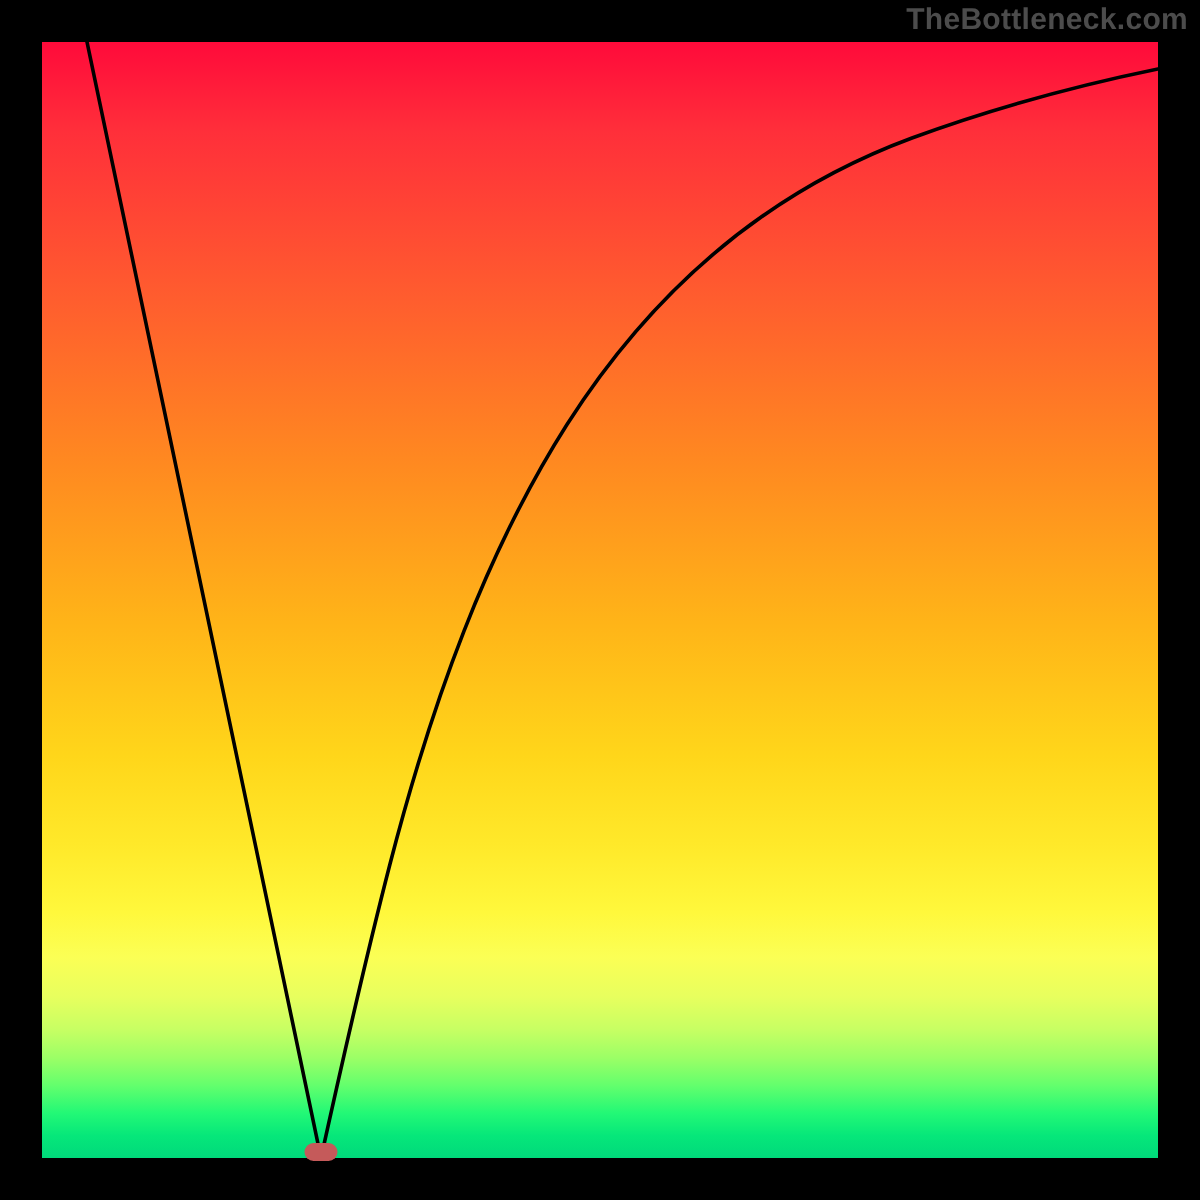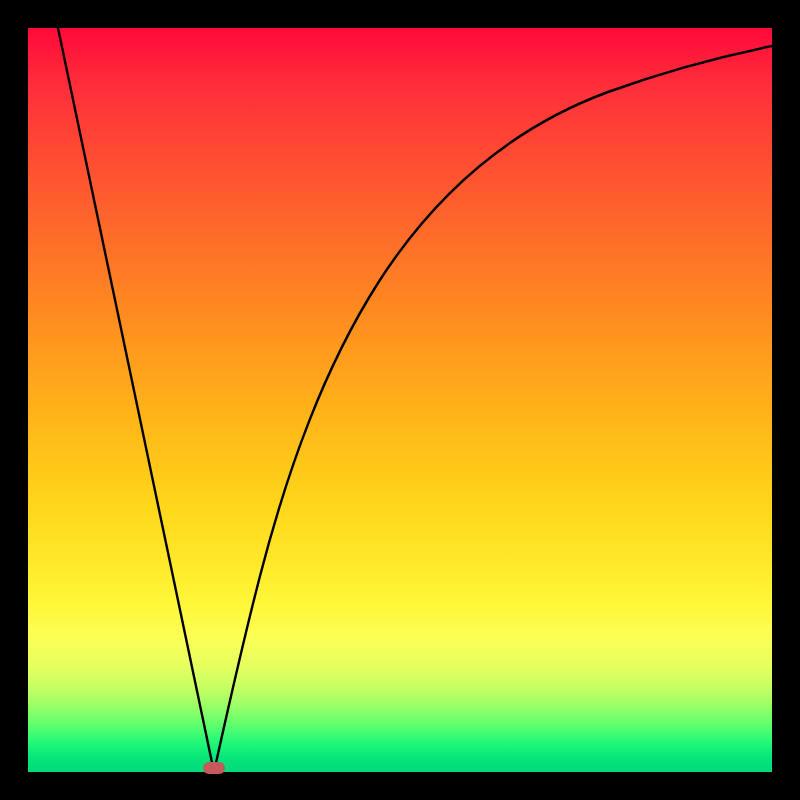--- a/index.html
+++ b/index.html
@@ -24,20 +24,21 @@
       #22f876 96%,
       #06e77a 98%,
       #00d97b 100%)}
   .curve{position:absolute;left:0;top:0;width:744px;height:744px;pointer-events:none}
   .marker{position:absolute;width:22px;height:12px;border-radius:6px;background:#c55a5a;transform:translate(-50%,-50%)}
 </style>
 </head>
 <body>
 
 <div class="frame">
+  <div class="watermark">TheBottleneck.com</div>
   <div class="plot">
     <div class="gradient"></div>
     <svg class="curve" viewBox="0 0 744 744" preserveAspectRatio="none">
       <path fill="none" stroke="#000" stroke-width="2.4" stroke-linecap="round" d="M 30 0
            L 186 744
            C 201 676, 216 610, 232 548
            C 260 440, 296 340, 350 255
            C 410 161, 488 98, 580 64
            C 640 42, 700 27, 744 18"></path>
     </svg>

